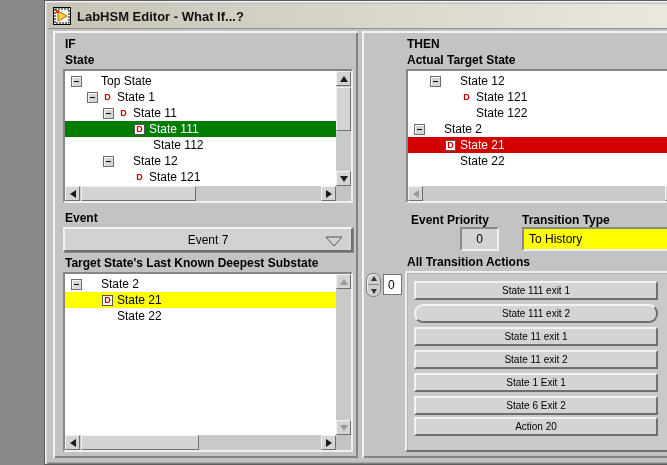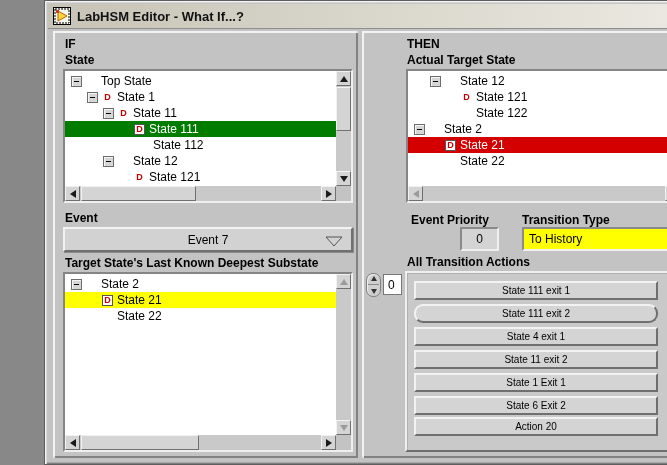--- a/index.html
+++ b/index.html
@@ -290,20 +290,20 @@
   <div class="spinner" style="left:321px;top:272px;">
     <div class="tri-up"></div>
     <div class="spin-div"></div>
     <div class="tri-down"></div>
   </div>
   <div class="idxbox" style="left:338px;top:273px;width:19px;height:21px;">0</div>
 
   <div class="actions-box" style="left:360px;top:270px;width:294px;height:181px;">
       <div class="action-btn" style="top: 8px;">State 111 exit 1</div>
       <div class="action-btn" style="top: 31px; border-radius: 9px;">State 111 exit 2</div>
-      <div class="action-btn" style="top: 54px;">State 4 exit 1</div>
+      <div class="action-btn" style="top: 54px;">State 11 exit 1</div>
       <div class="action-btn" style="top: 77px;">State 11 exit 2</div>
       <div class="action-btn" style="top: 100px;">State 1 Exit 1</div>
       <div class="action-btn" style="top: 123px;">State 6 Exit 2</div>
       <div class="action-btn" style="top: 144px;">Action 20</div>
     </div>
 
 </div>
 
 </body></html>

